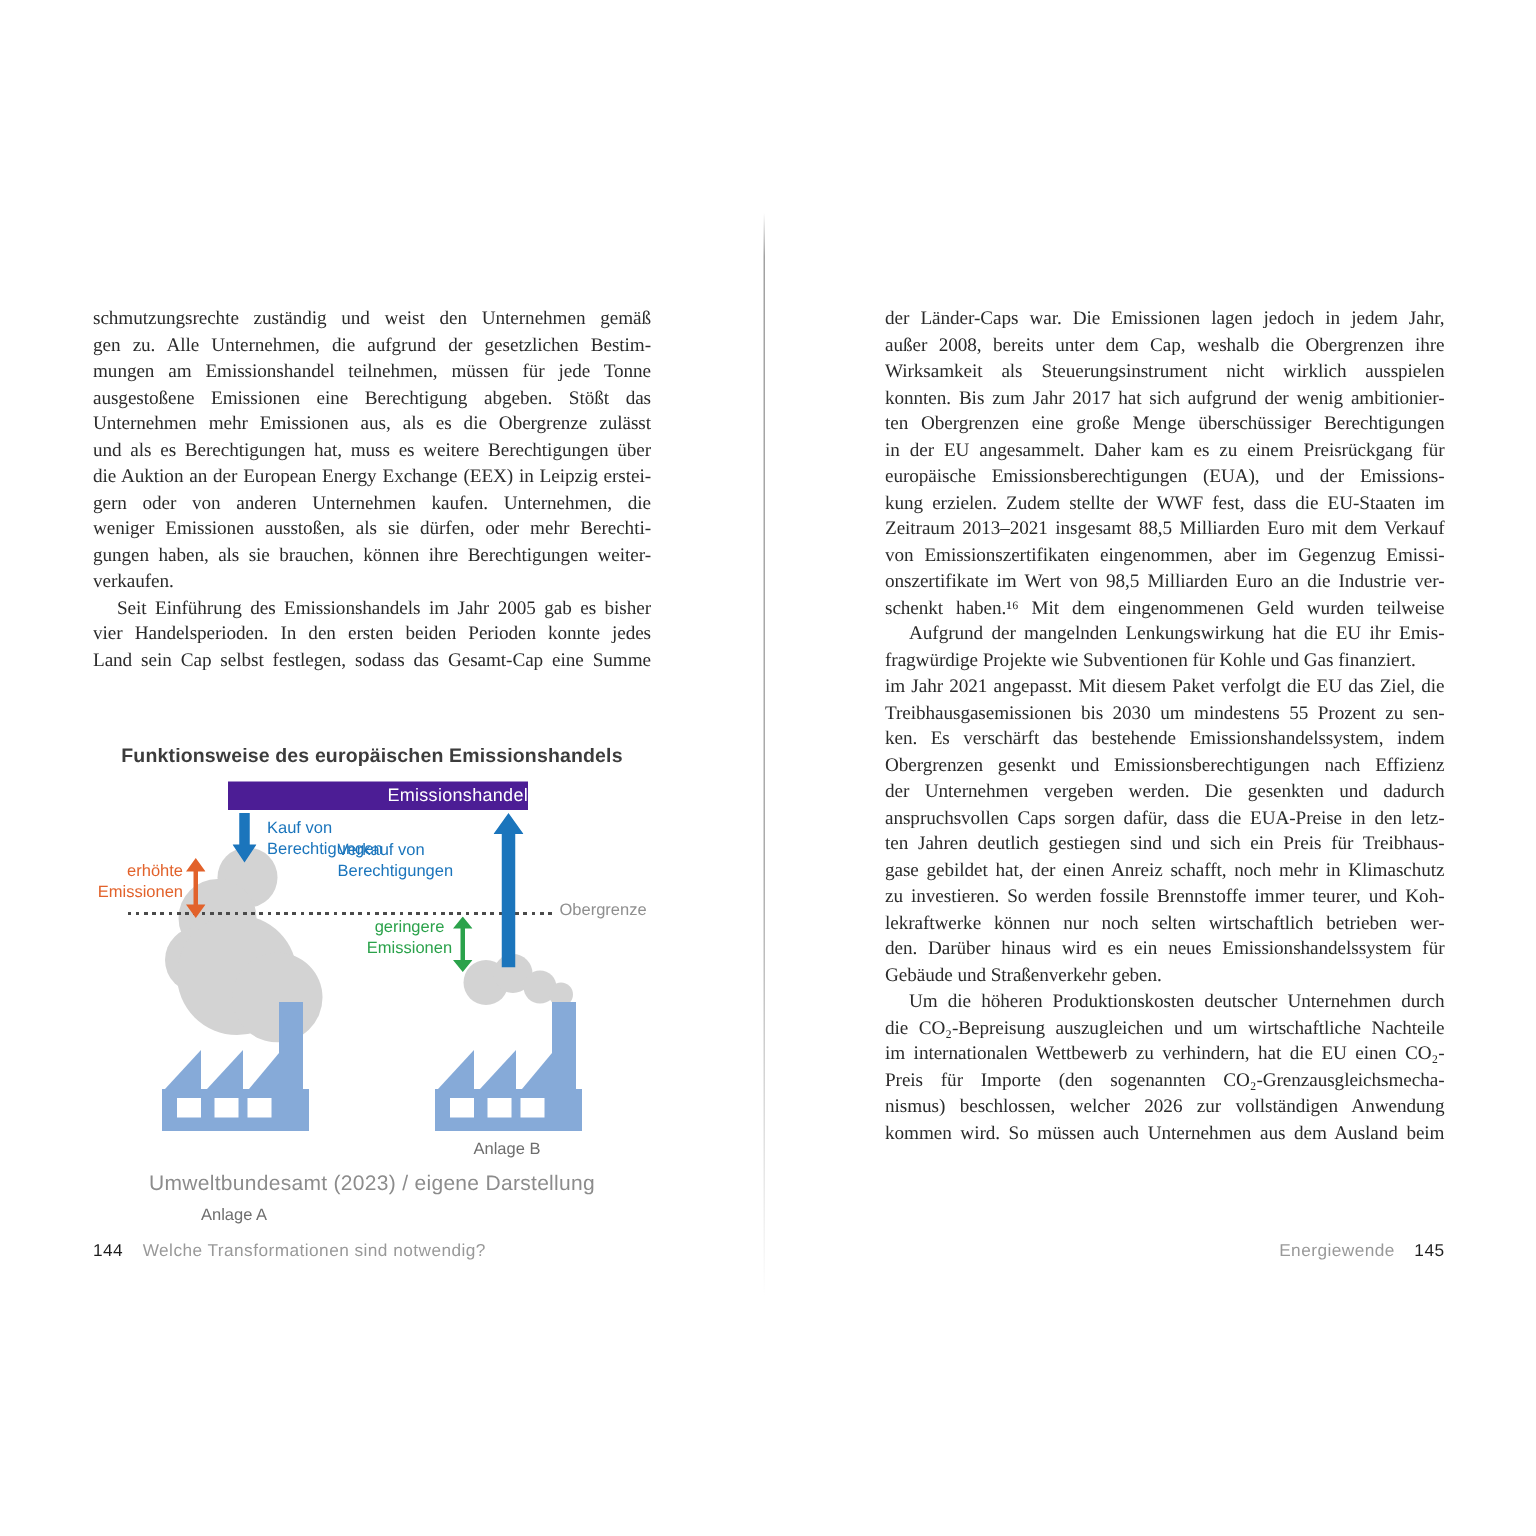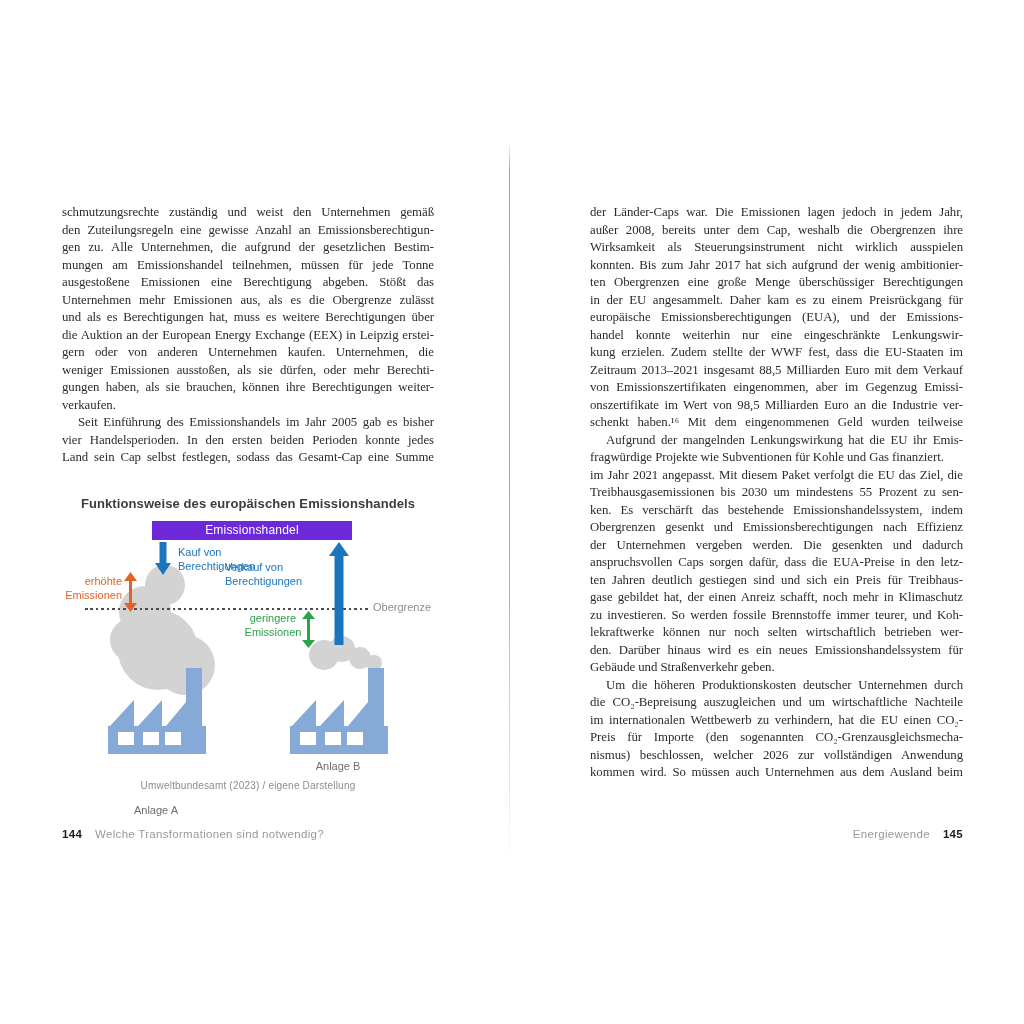--- a/index.html
+++ b/index.html
@@ -11,21 +11,21 @@
   .textcol{position:absolute;left:0;right:0;top:204px;font-size:12.8px;line-height:17.5px;letter-spacing:-0.05px;}
   .bline{text-align:justify;text-align-last:justify;white-space:nowrap;}
   .bline.lastline{text-align-last:left;}
   .bline.indent{text-indent:16px;}
   
   #gutter-line{position:absolute;left:509px;top:142px;width:1px;height:722px;
     background:linear-gradient(to bottom,rgba(170,170,170,0),rgba(145,145,145,.85) 4%,rgba(150,150,150,.8) 60%,rgba(190,190,190,0));}
   
   .footer{position:absolute;top:828px;font-family:"Liberation Sans","DejaVu Sans",sans-serif;
     font-size:11.5px;letter-spacing:.3px;color:#999;}
-  .footer .pagenum{color:#1d1d1d;font-weight:700;}
+  .footer .pagenum{color:#1d1d1d;font-weight:400;}
   #footer-left{left:0;}
   #footer-left .pagenum{margin-right:13px;}
   #footer-right{right:0;text-align:right;}
   #footer-right .pagenum{margin-left:13px;}
   
   .fig-el{position:absolute;font-family:"Liberation Sans","DejaVu Sans",sans-serif;}
   #fig-title{left:0;width:372px;top:496px;text-align:center;font-weight:700;font-size:13px;color:#3c3c3c;letter-spacing:.1px;}
   #fig-box{left:90px;top:521px;width:200px;height:19px;line-height:19px;text-align:center;
     color:#fff;font-size:12px;letter-spacing:.2px;}
   #buy-label{left:116px;top:545px;font-size:11px;line-height:14px;}
@@ -33,49 +33,48 @@
   #increased-label{left:-4px;top:574px;width:64px;text-align:right;font-size:11px;line-height:14px;}
   #reduced-label{left:176px;top:611px;width:70px;text-align:center;font-size:11px;line-height:14px;}
   #cap-line{left:23px;top:608px;width:283px;height:2px;
     background:repeating-linear-gradient(90deg,#4a4a4a 0 2.5px,transparent 2.5px 5.5px);z-index:3;}
   #cap-label{left:311px;top:601px;font-size:11px;color:#8f8f8f;}
   .arrow{z-index:4;}
   .cloud{z-index:1;}
   .factory{z-index:2;}
   #plant-a-label{left:44px;top:804px;width:100px;text-align:center;font-size:11px;color:#6e6e6e;}
   #plant-b-label{left:226px;top:760px;width:100px;text-align:center;font-size:11px;color:#6e6e6e;}
-  #fig-source{left:0;width:372px;top:780px;text-align:center;font-size:10px;color:#8c8c8c;letter-spacing:.2px;}
+  #fig-source{left:0;width:372px;top:780px;text-align:center;font-size:14px;color:#8c8c8c;letter-spacing:.2px;}
 </style>
 </head>
 <body>
 
 <div id="gutter-line"></div>
 
 <div class="page" id="left-page">
   <div class="textcol" id="left-col">
       <div class="bline">schmutzungsrechte zuständig und weist den Unternehmen gemäß</div>
-      <div class="bline">den Zuteilungsregeln eine gewisse Anzahl an Emissionsberechtigun-</div>
       <div class="bline">gen zu. Alle Unternehmen, die aufgrund der gesetzlichen Bestim-</div>
       <div class="bline">mungen am Emissionshandel teilnehmen, müssen für jede Tonne</div>
       <div class="bline">ausgestoßene Emissionen eine Berechtigung abgeben. Stößt das</div>
       <div class="bline">Unternehmen mehr Emissionen aus, als es die Obergrenze zulässt</div>
       <div class="bline">und als es Berechtigungen hat, muss es weitere Berechtigungen über</div>
       <div class="bline">die Auktion an der European Energy Exchange (EEX) in Leipzig erstei-</div>
       <div class="bline">gern oder von anderen Unternehmen kaufen. Unternehmen, die</div>
       <div class="bline">weniger Emissionen ausstoßen, als sie dürfen, oder mehr Berechti-</div>
       <div class="bline">gungen haben, als sie brauchen, können ihre Berechtigungen weiter-</div>
       <div class="bline lastline">verkaufen.</div>
       <div class="bline indent">Seit Einführung des Emissionshandels im Jahr 2005 gab es bisher</div>
       <div class="bline">vier Handelsperioden. In den ersten beiden Perioden konnte jedes</div>
       <div class="bline">Land sein Cap selbst festlegen, sodass das Gesamt-Cap eine Summe</div>
     </div>
 
   <div class="fig-el" id="fig-title">Funktionsweise des europäischen Emissionshandels</div>
 
-  <div class="fig-el" id="fig-box" style="background:#6d28d9;">Emissionshandel</div>
+  <div class="fig-el" id="fig-box" style="background:#4c1d95;text-align:right;">Emissionshandel</div>
 
   <svg class="fig-el cloud" style="left:40px;top:560px;" width="120" height="135" viewBox="0 0 120 135">
     <g fill="#d3d3d3">
       <circle cx="63" cy="25" r="20"></circle>
         <circle cx="43" cy="52" r="26"></circle>
         <circle cx="30" cy="80" r="22"></circle>
       <circle cx="56" cy="90" r="40"></circle>
         <circle cx="83" cy="105" r="30"></circle>
     </g>
   </svg>
@@ -161,21 +160,20 @@
 
 <div class="page" id="right-page">
   <div class="textcol" id="right-col">
       <div class="bline">der Länder-Caps war. Die Emissionen lagen jedoch in jedem Jahr,</div>
       <div class="bline">außer 2008, bereits unter dem Cap, weshalb die Obergrenzen ihre</div>
       <div class="bline">Wirksamkeit als Steuerungsinstrument nicht wirklich ausspielen</div>
       <div class="bline">konnten. Bis zum Jahr 2017 hat sich aufgrund der wenig ambitionier-</div>
       <div class="bline">ten Obergrenzen eine große Menge überschüssiger Berechtigungen</div>
       <div class="bline">in der EU angesammelt. Daher kam es zu einem Preisrückgang für</div>
       <div class="bline">europäische Emissionsberechtigungen (EUA), und der Emissions-</div>
-      <div class="bline">handel konnte weiterhin nur eine eingeschränkte Lenkungswir-</div>
       <div class="bline">kung erzielen. Zudem stellte der WWF fest, dass die EU-Staaten im</div>
       <div class="bline">Zeitraum 2013–2021 insgesamt 88,5 Milliarden Euro mit dem Verkauf</div>
       <div class="bline">von Emissionszertifikaten eingenommen, aber im Gegenzug Emissi-</div>
       <div class="bline">onszertifikate im Wert von 98,5 Milliarden Euro an die Industrie ver-</div>
       <div class="bline">schenkt haben.¹⁶ Mit dem eingenommenen Geld wurden teilweise</div>
       <div class="bline indent">Aufgrund der mangelnden Lenkungswirkung hat die EU ihr Emis-</div>
       <div class="bline lastline">fragwürdige Projekte wie Subventionen für Kohle und Gas finanziert.</div>
       <div class="bline">im Jahr 2021 angepasst. Mit diesem Paket verfolgt die EU das Ziel, die</div>
       <div class="bline">Treibhausgasemissionen bis 2030 um mindestens 55 Prozent zu sen-</div>
       <div class="bline">ken. Es verschärft das bestehende Emissionshandelssystem, indem</div>

